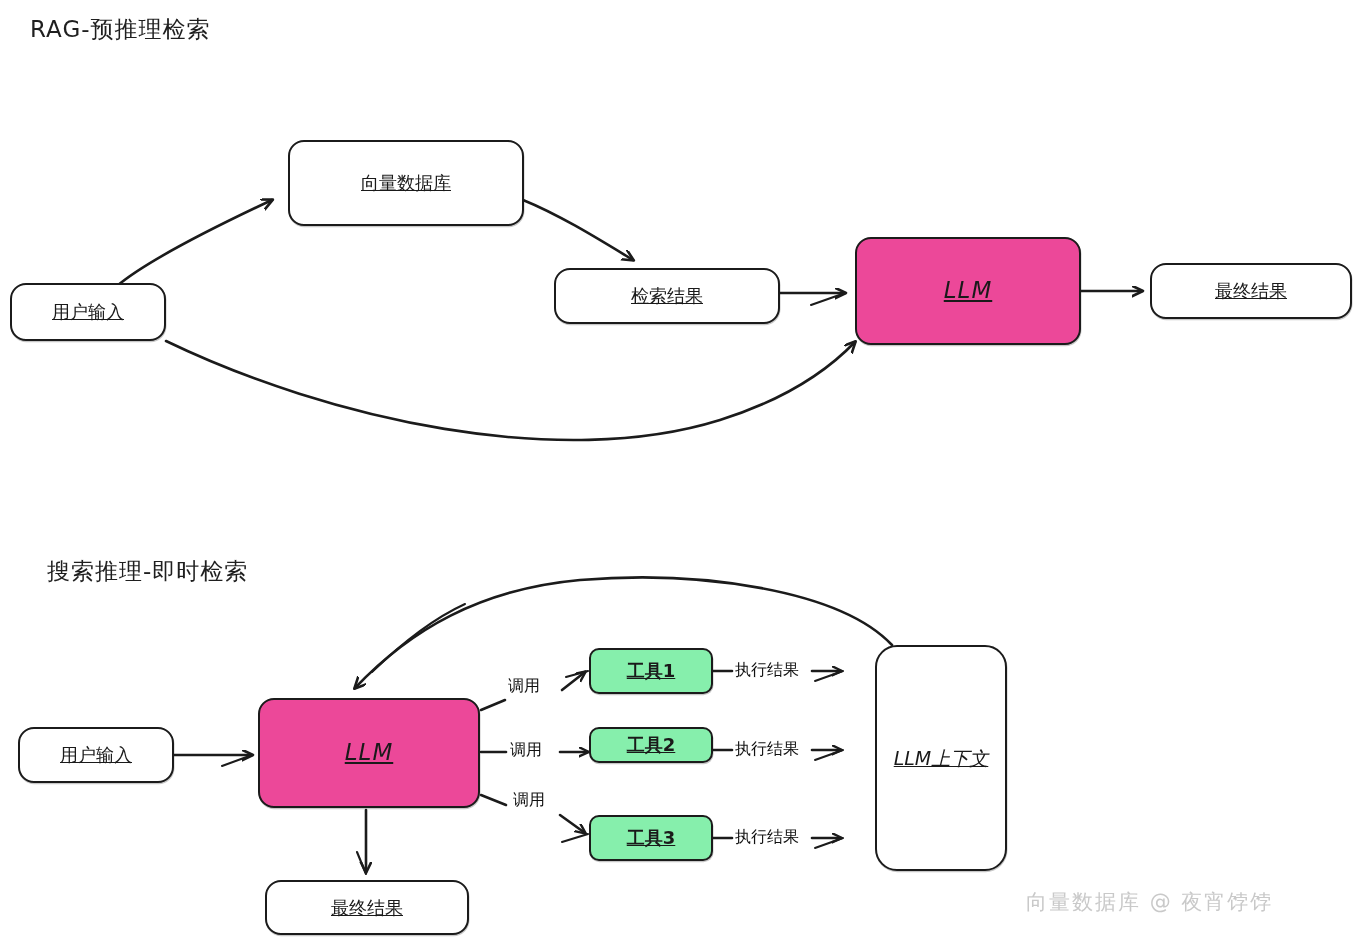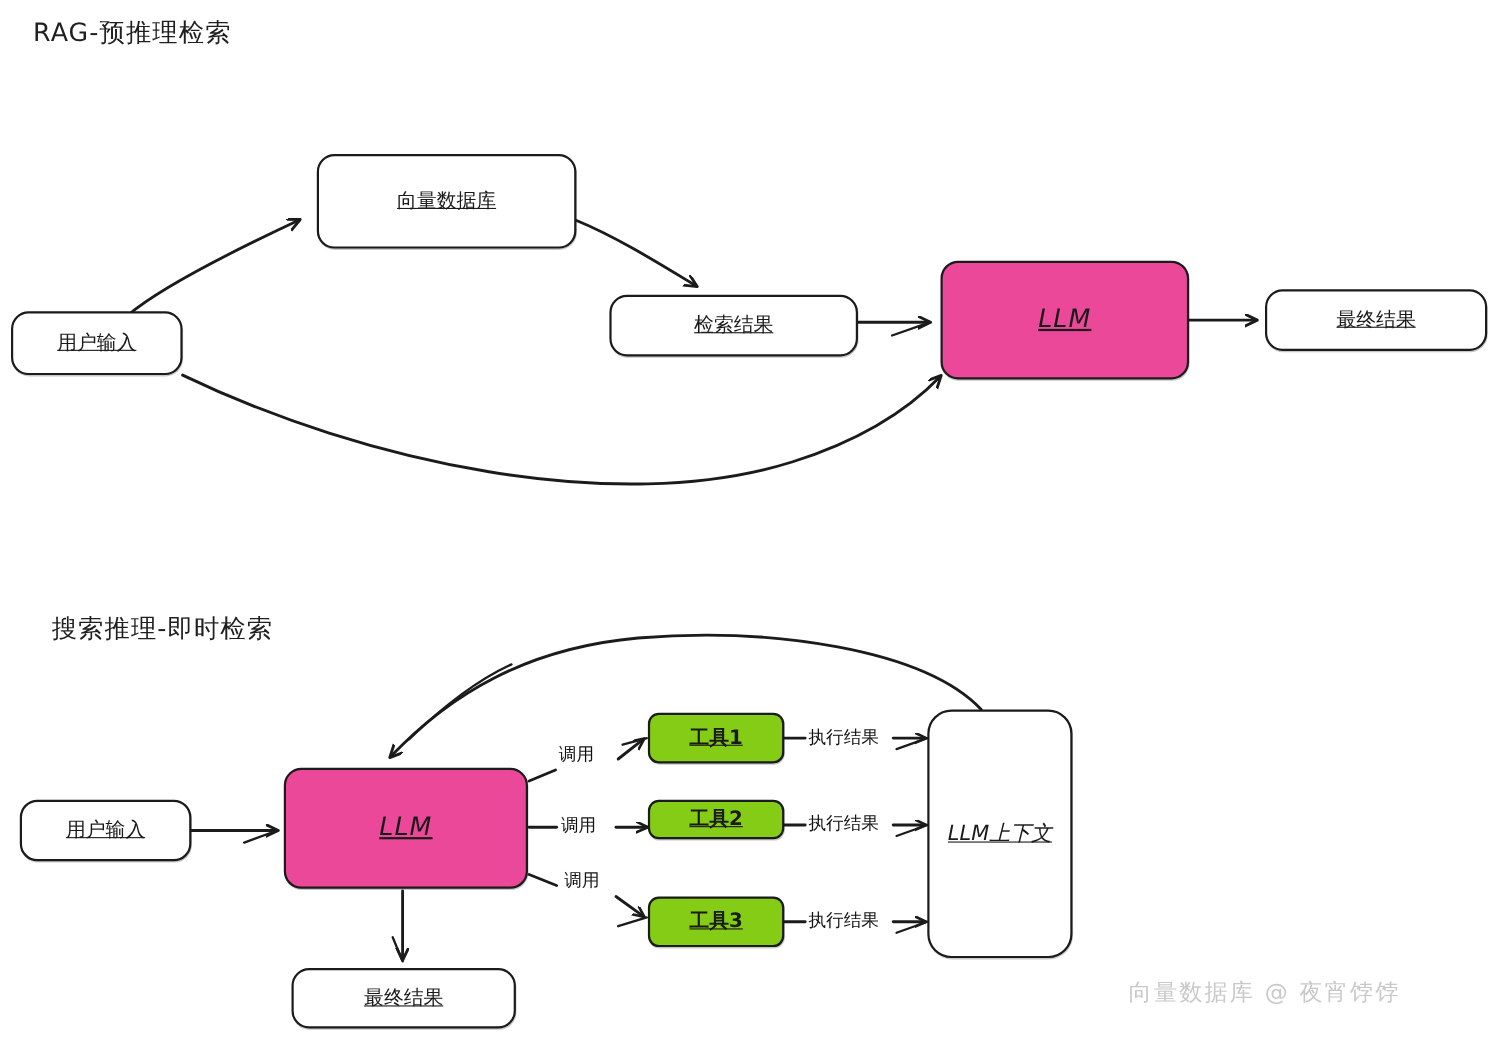--- a/index.html
+++ b/index.html
@@ -51,30 +51,31 @@
     text-decoration: underline;
   }
   .node.llm {
     background: #ec4899;
     border-color: #1b1b1b;
     font-style: italic;
     font-size: 23px;
     letter-spacing: 1px;
   }
   .node.tool {
-    background: #84cc16;
+    background: #86efac;
     border-radius: 10px;
     border-width: 2.4px;
     font-size: 18px;
     font-weight: 600;
   }
   .node.context {
     font-style: italic;
     font-size: 19px;
     border-radius: 22px;
+    margin-left: 32px;
   }
 
   .edge-label {
     position: absolute;
     font-size: 16px;
     font-weight: 500;
     color: #111;
     background: transparent;
     white-space: nowrap;
   }

